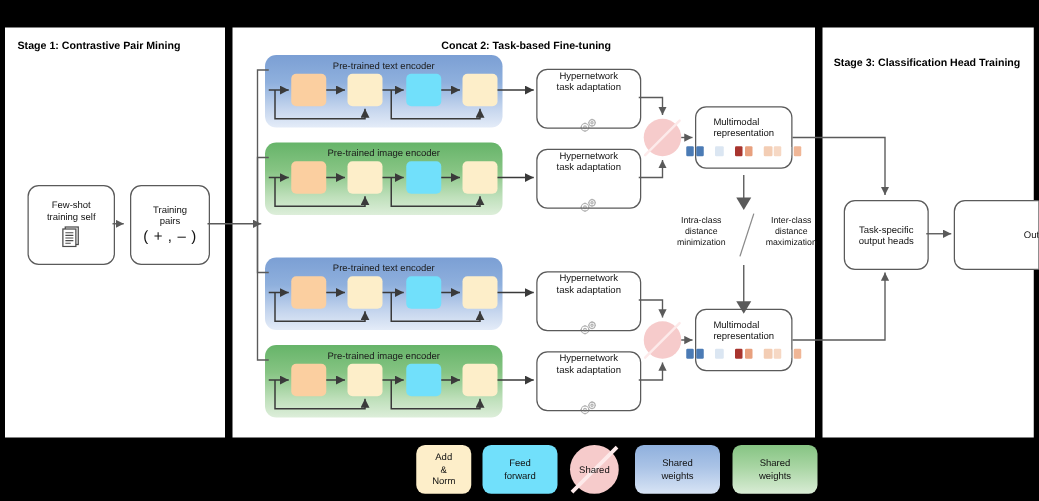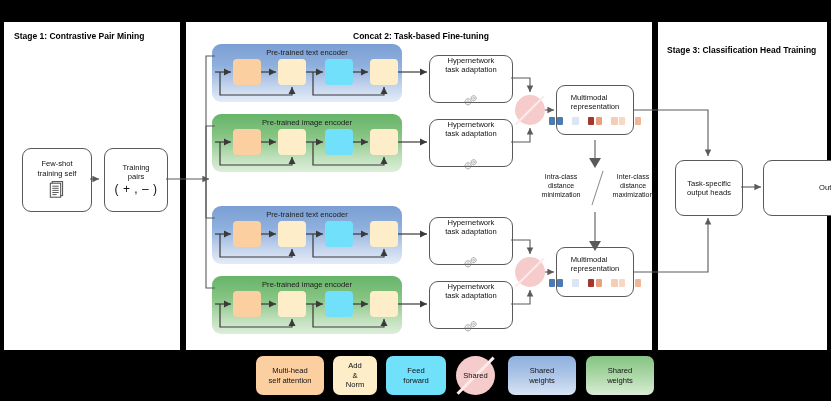--- a/index.html
+++ b/index.html
@@ -280,24 +280,20 @@
 maximization</div>
 
   <div class="rbox" style="left:675px;top:160px;width:66px;height:54px;">
     <span style="white-space:pre-line;">Task-specific
 output heads</span>
   </div>
   <div class="rbox" style="left:763px;top:160px;width:55px;height:54px;padding-left:39px;">
     <span>Output</span>
   </div>
 
-  <div class="legend-item lg-attn" style="left:256px;top:356px;width:68px;height:39px;">
-    <span style="white-space:pre-line;">Multi-head
-self attention</span>
-  </div>
   <div class="legend-item lg-norm" style="left:333px;top:356px;width:44px;height:39px;">
     <span style="white-space:pre-line;">Add
 &amp;
 Norm</span>
   </div>
   <div class="legend-item lg-ff" style="left:386px;top:356px;width:60px;height:39px;">
     <span style="white-space:pre-line;">Feed
 forward</span>
   </div>
   <div class="lg-concat legend-item" style="left:456px;top:356px;width:39px;height:39px;">

